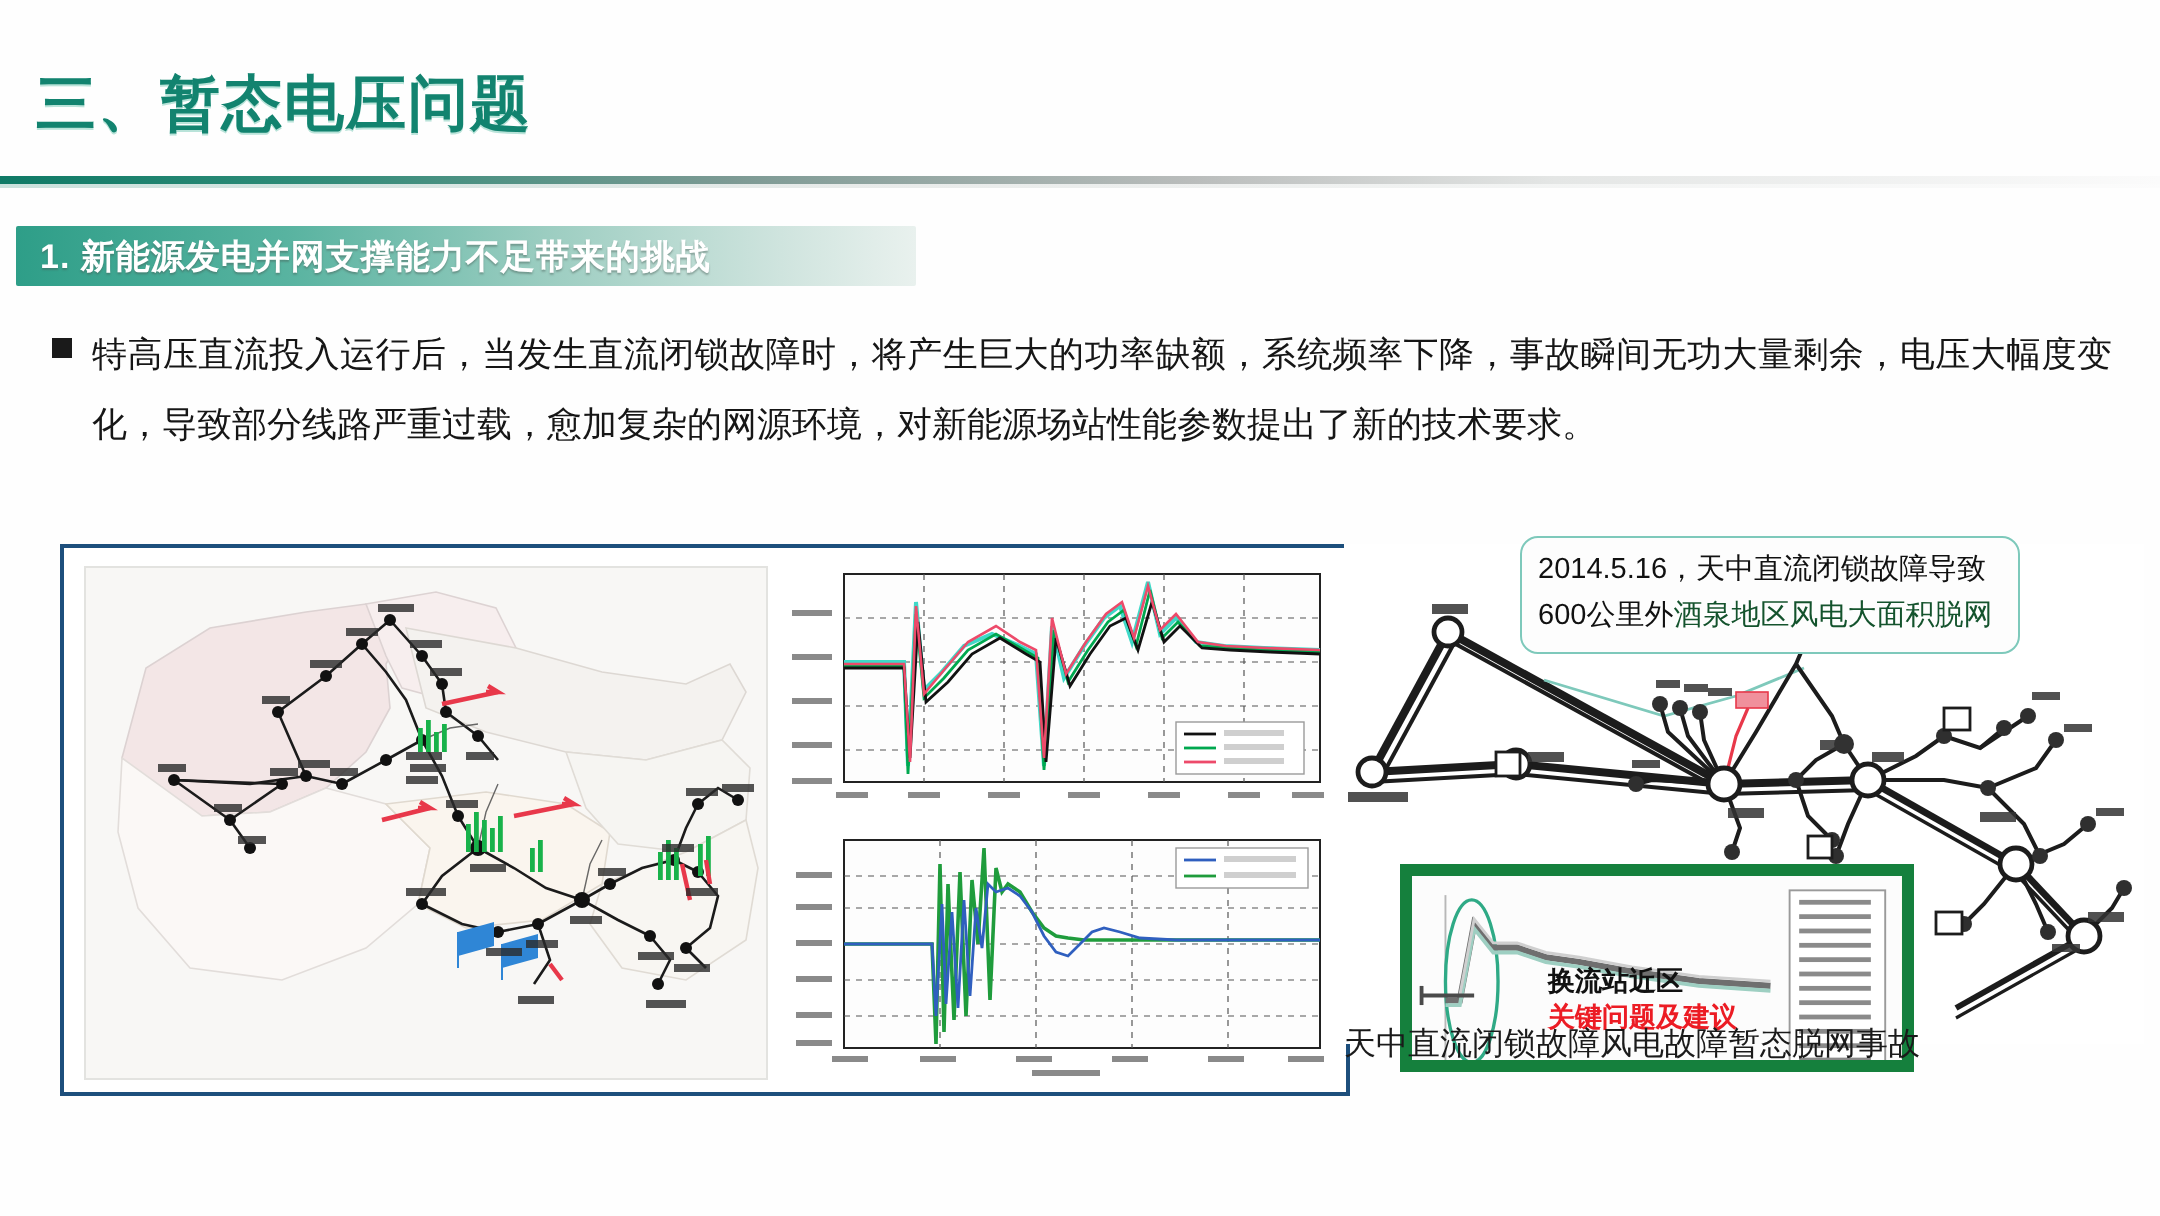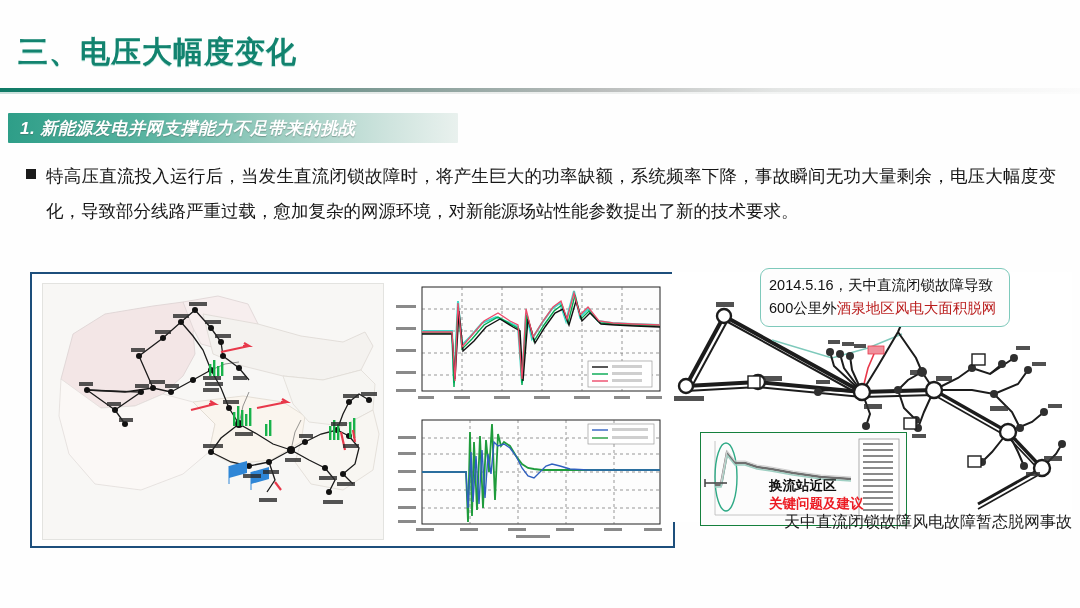--- a/index.html
+++ b/index.html
@@ -33,36 +33,34 @@
     position:absolute;left:8px;top:113px;width:450px;height:30px;
     background:linear-gradient(to right,#2e9e88 0%,#58b3a0 30%,#9ecec2 60%,#cfe4de 85%,#e9f1ee 100%);
     border-radius:1px;
     display:flex;align-items:center;
   }
   .subtitle-bar .txt{
     color:#ffffff;font-size:17px;font-weight:bold;
     margin-left:12px;letter-spacing:.5px;
     text-shadow:0 1px 1px rgba(70,90,85,.45);
     white-space:nowrap;
-    font-style:italic;
   }
 
   
   .body-block{
     position:absolute;left:26px;top:160px;width:1030px;
     display:flex;align-items:flex-start;
   }
   .bullet{
     width:10px;height:10px;background:#1a1a1a;flex:0 0 10px;
     margin-top:9px;margin-right:10px;
   }
   .body-text{
     font-size:17.5px;line-height:35px;color:#161616;
     text-align:justify;
-    font-family:Liberation Mono, monospace;
   }
 
   
   .figure-frame{
     position:absolute;left:30px;top:272px;width:645px;height:276px;
     border:2.5px solid #1d4f7c;background:#ffffff;box-sizing:border-box;
   }
 
   
   .map-panel{
@@ -84,44 +82,44 @@
     position:absolute;left:672px;top:272px;width:400px;height:250px;
   }
   .grid-svg{position:absolute;inset:0;}
 
   .callout{
     position:absolute;left:88px;top:-4px;width:250px;
     background:#fdfdfd;border:1.4px solid #7ec9bb;border-radius:9px;
     padding:5px 8px 6px 8px;box-sizing:border-box;
     font-size:14.5px;line-height:23px;color:#111;
   }
-  .callout .hl{color:#b91c1c;margin-top:25px;}
+  .callout .hl{color:#14532d;margin-top:25px;}
 
   .inset-box{
     position:absolute;left:28px;top:160px;width:205px;height:92px;
-    background:#bef264;border:1px solid #15803d;overflow:hidden;
+    background:#bef264;border:6px solid #15803d;overflow:hidden;padding-left:40px;
   }
   .inset-label{
     position:absolute;left:68px;top:44px;font-size:13.5px;font-weight:bold;
     line-height:18px;white-space:nowrap;text-align:left;
   }
   .inset-label .l1{color:#111;}
   .inset-label .l2{color:#ec1c24;}
 
   .fig-caption{
     position:absolute;left:672px;top:512px;width:400px;
-    text-align:right;font-size:16px;color:#1a1a1a;white-space:nowrap;
+    text-align:left;font-size:16px;color:#1a1a1a;white-space:nowrap;
   }
 </style>
 </head>
 <body>
 
 <div class="slide">
 
-  <div class="title">三、电压大幅度变化</div>
+  <div class="title">三、暂态电压问题</div>
   <div class="title-rule"></div>
   <div class="title-rule thin"></div>
 
   <div class="subtitle-bar">
     <span class="txt">1. 新能源发电并网支撑能力不足带来的挑战</span>
   </div>
 
   <div class="body-block">
     <span class="bullet"></span>
     <span class="body-text">特高压直流投入运行后，当发生直流闭锁故障时，将产生巨大的功率缺额，系统频率下降，事故瞬间无功大量剩余，电压大幅度变化，导致部分线路严重过载，愈加复杂的网源环境，对新能源场站性能参数提出了新的技术要求。</span>

